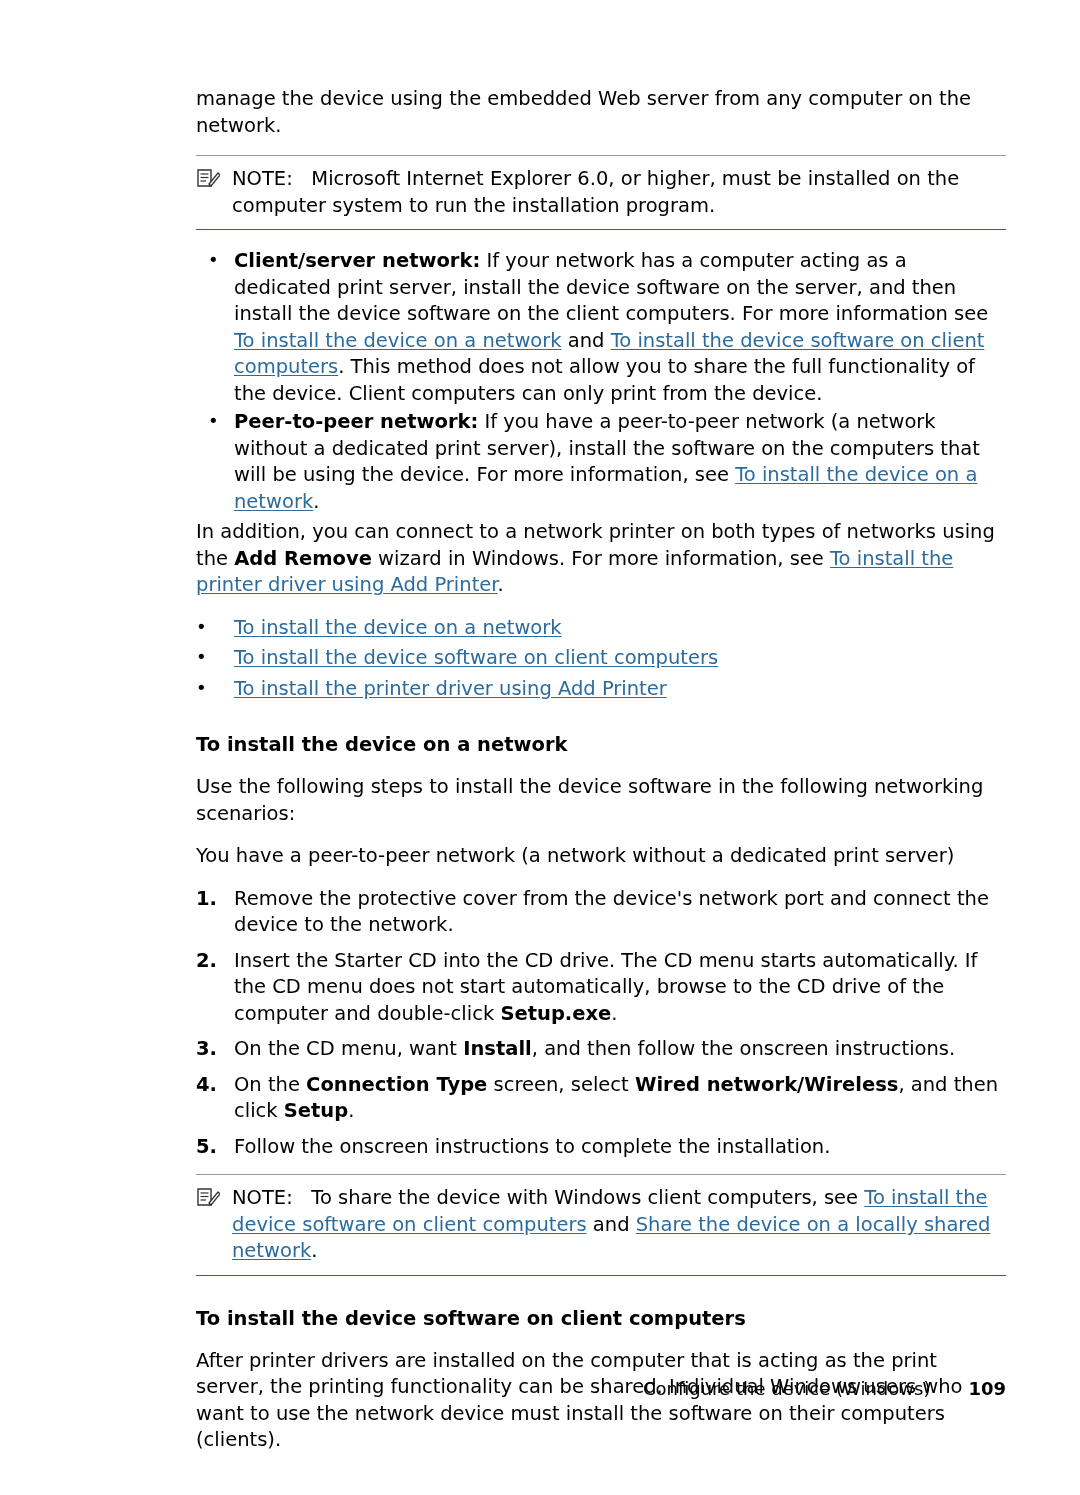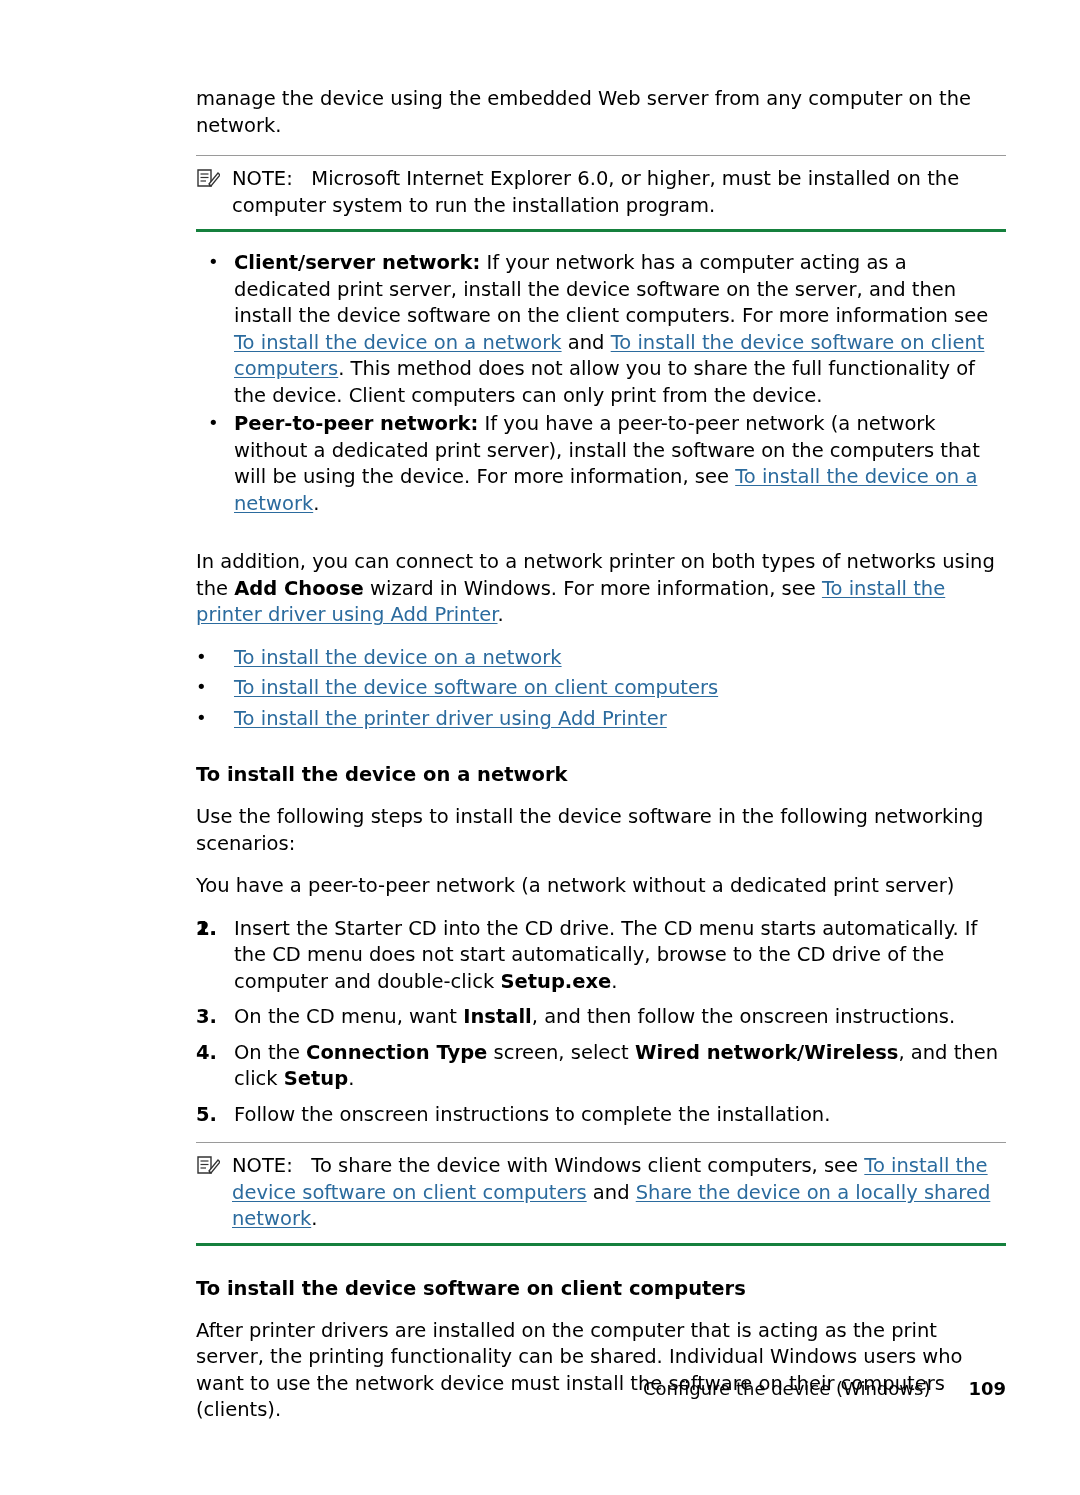--- a/index.html
+++ b/index.html
@@ -41,21 +41,21 @@
     color: #2b6b9e;
     text-decoration: underline;
     text-underline-offset: 2px;
   }
   b, strong {
     font-weight: bold;
   }
   
   .note {
     border-top: 1px solid #9a9a9a;
-    border-bottom: 3px solid #15803d;
+    border-bottom: 1px solid #15803d;
     padding: 10px 0 10px 0;
     margin: 10px 0 18px 0;
     position: relative;
   }
   .note-inner {
     padding-left: 36px;
     position: relative;
   }
   .note-icon {
     position: absolute;
@@ -63,21 +63,21 @@
     top: 2px;
     width: 24px;
     height: 22px;
   }
   .note-label {
     font-weight: normal;
   }
   
   ul.bullets {
     list-style: none;
-    margin: 0 0 32px 0;
+    margin: 0 0 4px 0;
     padding: 0;
   }
   ul.bullets > li {
     position: relative;
     padding-left: 38px;
     margin-bottom: 2px;
   }
   ul.bullets > li::before {
     content: "\2022";
     position: absolute;
@@ -174,37 +174,37 @@
 
     <ul class="bullets">
       <li>
         <b>Client/server network:</b><span> If your network has a computer acting as a dedicated print server, install the device software on the server, and then install the device software on the client computers. For more information see </span><span class="link">To install the device on a network</span><span> and </span><span class="link">To install the device software on client computers</span><span>. This method does not allow you to share the full functionality of the device. Client computers can only print from the device.</span>
       </li>
       <li>
         <b>Peer-to-peer network:</b><span> If you have a peer-to-peer network (a network without a dedicated print server), install the software on the computers that will be using the device. For more information, see </span><span class="link">To install the device on a network</span><span>.</span>
       </li>
     </ul>
 
-    <p class="para"><span>In addition, you can connect to a network printer on both types of networks using the </span><b>Add Choose</b><span> wizard in Windows. For more information, see </span><span class="link">To install the printer driver using Add Printer</span><span>.</span></p>
+    <p class="para"><span>In addition, you can connect to a network printer on both types of networks using the </span><b>Add Remove</b><span> wizard in Windows. For more information, see </span><span class="link">To install the printer driver using Add Printer</span><span>.</span></p>
 
 
     <ul class="toc">
       <li><span class="link">To install the device on a network</span></li>
       <li><span class="link">To install the device software on client computers</span></li>
       <li><span class="link">To install the printer driver using Add Printer</span></li>
     </ul>
 
     <h3 class="section">To install the device on a network</h3>
 
     <p class="para">Use the following steps to install the device software in the following networking scenarios:</p>
     <p class="para">You have a peer-to-peer network (a network without a dedicated print server)</p>
 
     <ol class="steps">
       <li>
-        <span class="num">1.</span>
+        <span class="num">1.</span><span>Remove the protective cover from the device's network port and connect the device to the network.</span>
       </li>
       <li>
         <span class="num">2.</span><span>Insert the Starter CD into the CD drive. The CD menu starts automatically. If the CD menu does not start automatically, browse to the CD drive of the computer and double-click </span><b>Setup.exe</b><span>.</span>
       </li>
       <li>
         <span class="num">3.</span><span>On the CD menu, want </span><b>Install</b><span>, and then follow the onscreen instructions.</span>
       </li>
       <li>
         <span class="num">4.</span><span>On the </span><b>Connection Type</b><span> screen, select </span><b>Wired network/Wireless</b><span>, and then click </span><b>Setup</b><span>.</span>
       </li>

